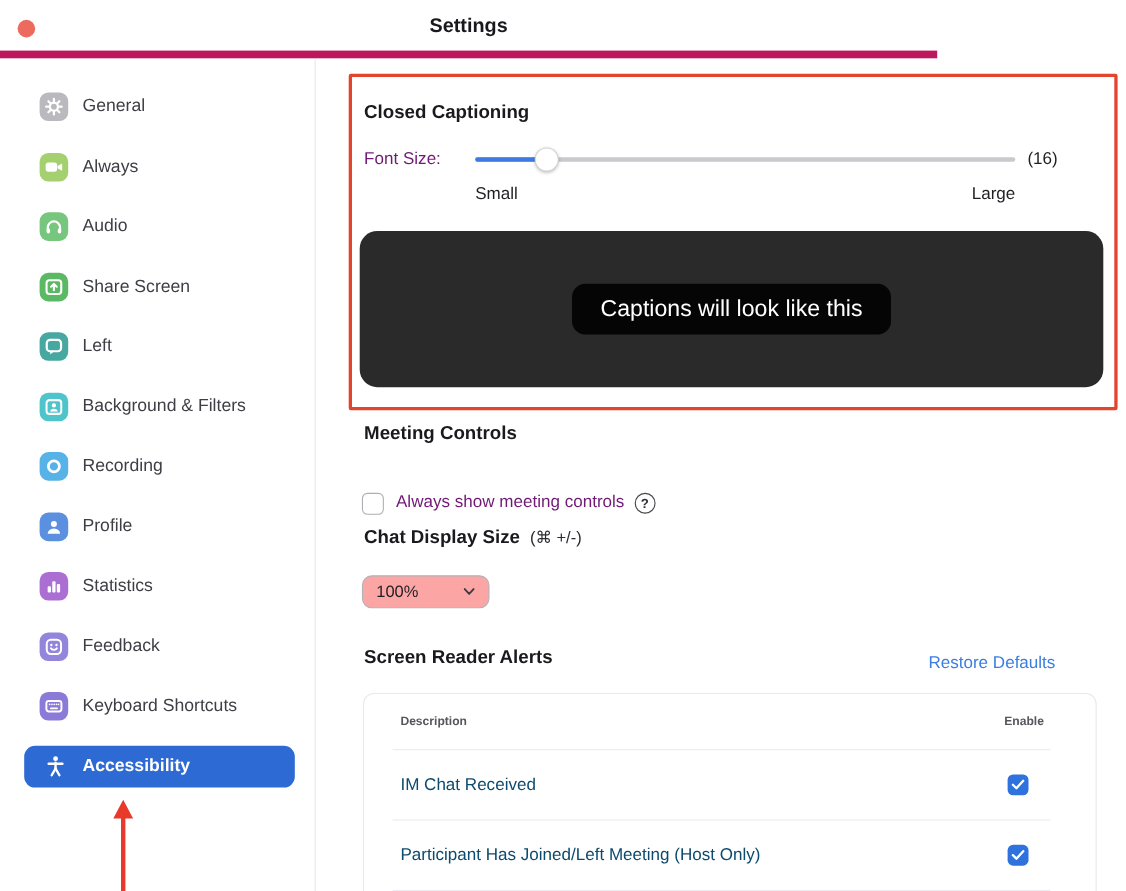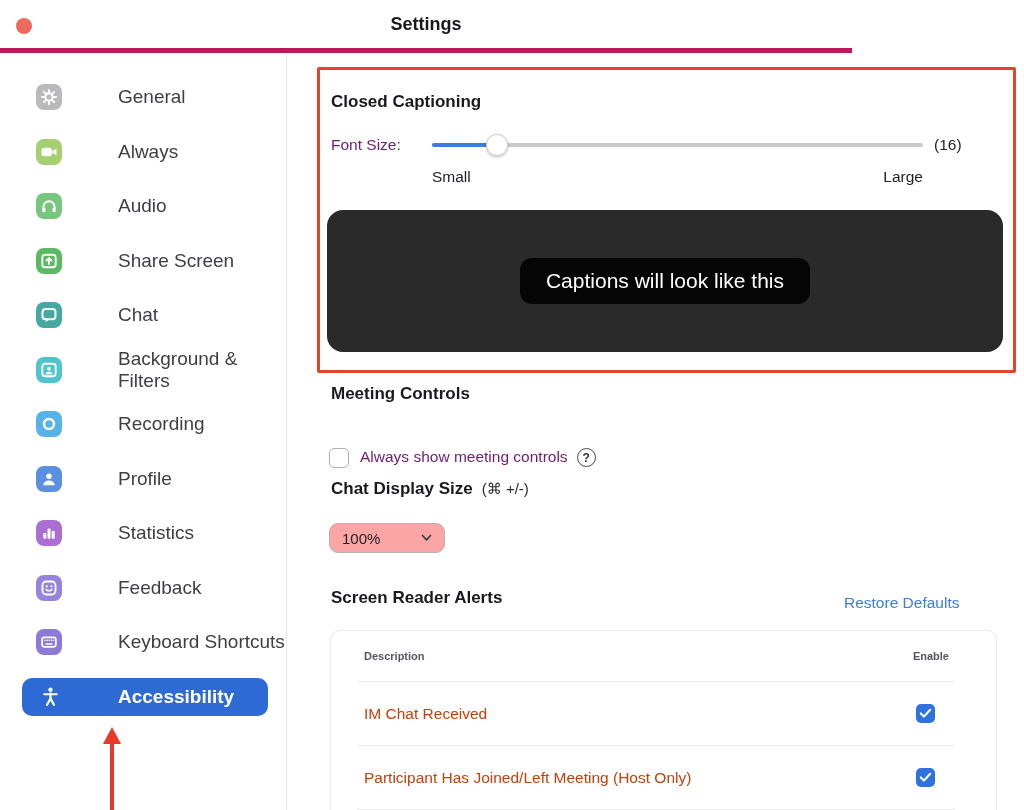--- a/index.html
+++ b/index.html
@@ -2,33 +2,33 @@
 <html><head>
 <meta charset="utf-8">
 <style>
   * { margin:0; padding:0; box-sizing:border-box; }
   html,body { width:1024px; height:810px; }
   body { font-family:"Liberation Sans", sans-serif; background:#fff; }
   .stage { position:relative; width:1024px; height:810px; overflow:hidden; background:#fff; }
 
   
   .titlebar { position:absolute; left:0; top:0; width:852px; height:53px;
-              border-bottom:5px solid #be185d; display:flex; align-items:center; justify-content:center; }
+              border-bottom:7px solid #be185d; display:flex; align-items:center; justify-content:center; }
   .traffic-close { position:absolute; left:16px; top:18px; width:16px; height:16px;
                    border-radius:50%; background:#ed6a5e; }
   .win-title { font-size:18px; font-weight:700; color:#19191d; }
 
   
   .sidebar { position:absolute; left:0; top:54px; width:287px; height:756px;
              border-right:1px solid #e8e8ea; padding-top:16px; }
   .side-item { height:54.5px; display:flex; align-items:center; padding-left:36px; gap:13px; cursor:default; }
   .tile { width:26px; height:26px; border-radius:8px; flex:0 0 26px;
           display:flex; align-items:center; justify-content:center; }
   .tile svg { width:20px; height:20px; display:block; }
-  .side-label { font-size:19px; color:#3e3e45;margin-left:43px; }
+  .side-label { font-size:16px; color:#3e3e45; }
   .side-item-selected-wrap { height:54.5px; display:flex; align-items:center; }
   .side-pill { margin-left:22px; width:246px; height:38px; border-radius:10px;
                display:flex; align-items:center; padding-left:19px; gap:15px; cursor:default; }
   .side-pill svg { width:19px; height:22px; display:block; }
   .side-pill .side-label { color:#fff; font-weight:600; }
 
   
   .ann-arrow-head { position:absolute; left:103px; top:727px; width:0; height:0;
                     border-left:9px solid transparent; border-right:9px solid transparent;
                     border-bottom:17px solid #e8392b; }
@@ -77,21 +77,21 @@
   .sra-title { left:331px; top:588px; }
   .restore-link { position:absolute; left:844px; top:594px; font-size:15.5px; color:#3b7de0; cursor:pointer; }
 
   .alerts-card { position:absolute; left:330px; top:630px; width:667px; height:200px;
                  border:1px solid #e9e9ed; border-radius:10px; background:#fff; }
   .card-header { height:50px; display:flex; align-items:center; padding:0 47px 0 33px;
                  font-size:11px; font-weight:600; color:#56565f; }
   .card-header .col-enable { margin-left:auto; }
   .card-divider { margin:0 41px 0 26px; height:1px; background:#ececf0; }
   .card-row { height:63px; display:flex; align-items:center; padding:0 61px 0 33px;
-              font-size:15.5px; color:#c2410c; }
+              font-size:15.5px; color:#0c4a6e; }
   .checkbox-checked { margin-left:auto; width:19px; height:19px; border-radius:5px; background:#2f72dd;
                       display:flex; align-items:center; justify-content:center; }
   .checkbox-checked svg { display:block; }
 </style>
 </head>
 <body>
 
 <div class="stage">
 
   <div class="titlebar">
@@ -152,21 +152,21 @@
       <span class="side-label">Share Screen</span>
     </div>
 
     <div class="side-item">
       <span class="tile" style="background-color: rgb(71, 167, 161);">
         <svg viewBox="0 0 24 24">
             <rect x="4.2" y="4.8" width="15.6" height="12.4" rx="3.6" fill="none" stroke="#fff" stroke-width="2.4"></rect>
             <path d="M8 16.6 v4 L13 16.6 Z" fill="#fff"></path>
           </svg>
       </span>
-      <span class="side-label">Chat</span>
+      <span class="side-label">Left</span>
     </div>
 
     <div class="side-item">
       <span class="tile" style="background-color: rgb(79, 196, 203);">
         <svg viewBox="0 0 24 24">
             <rect x="4" y="4.5" width="16" height="15" rx="3.2" fill="none" stroke="#fff" stroke-width="2.2"></rect>
             <circle cx="12" cy="10.3" r="2.3" fill="#fff"></circle>
             <path d="M7.8 17 a4.3 4 0 0 1 8.4 0 z" fill="#fff"></path>
           </svg>
       </span>

